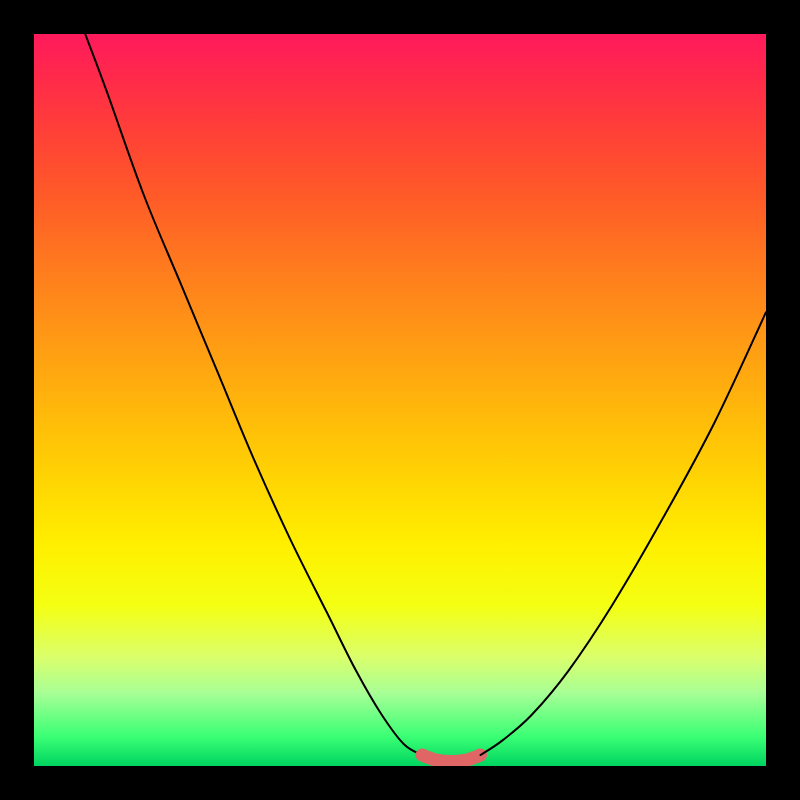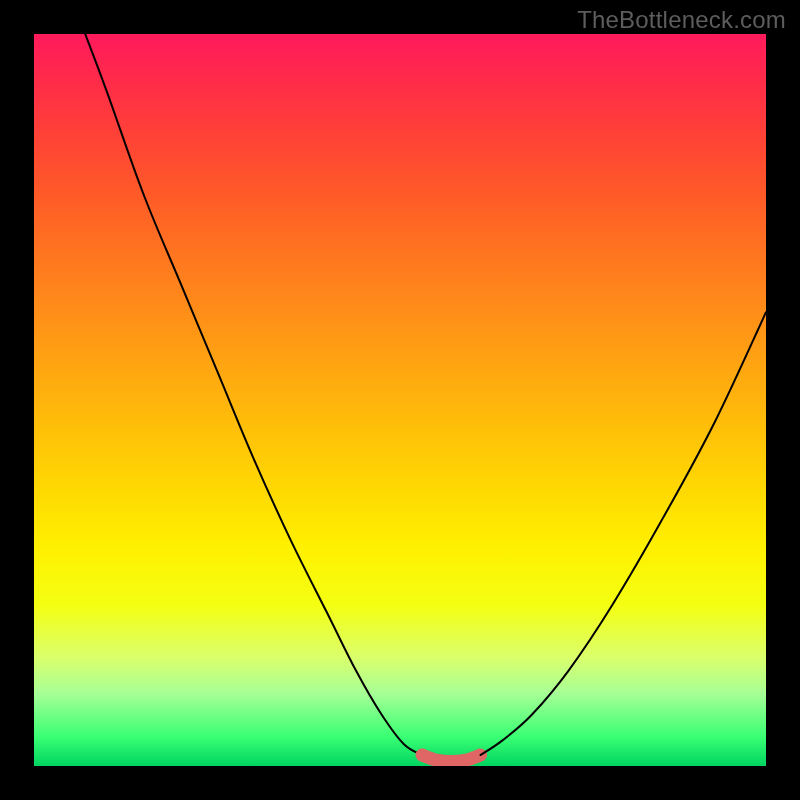--- a/index.html
+++ b/index.html
@@ -56,21 +56,20 @@
     left: 0;
     top: 0;
     width: 732px;
     height: 732px;
   }
 </style>
 </head>
 <body>
 
 <div class="frame">
-  <div class="watermark">TheBottleneck.com</div>
 
   <div class="plot-area">
     <svg class="curves" viewBox="0 0 732 732" preserveAspectRatio="none">
       <path fill="none" stroke="#000000" stroke-width="2" stroke-linecap="round" d="M 51.2 0.0 C 55.2 10.5, 62.7 29.6, 73.2 58.6 C 83.7 87.5, 96.6 126.8, 109.8 161.0 C 123.0 195.3, 133.2 217.3, 146.4 248.9 C 159.6 280.5, 169.8 305.1, 183.0 336.7 C 196.2 368.3, 206.4 394.3, 219.6 424.6 C 232.8 454.9, 243.0 477.4, 256.2 505.1 C 269.4 532.7, 280.9 554.6, 292.8 578.3 C 304.7 602.0, 312.2 618.4, 322.1 636.8 C 332.0 655.3, 339.1 667.6, 347.7 680.8 C 356.3 693.9, 362.4 702.8, 369.7 710.0 C 376.9 717.3, 384.7 719.0, 388.0 721.0"></path>
       <path fill="none" stroke="#e06666" stroke-width="13" stroke-linecap="round" d="M 388.0 721.0 C 390.6 721.9, 397.3 725.0, 402.6 726.1 C 407.9 727.3, 412.0 727.6, 417.2 727.6 C 422.5 727.6, 426.6 727.3, 431.9 726.1 C 437.2 725.0, 443.9 721.9, 446.5 721.0"></path>
       <path fill="none" stroke="#000000" stroke-width="2" stroke-linecap="round" d="M 446.5 721.0 C 450.5 718.4, 459.3 713.6, 468.5 706.4 C 477.7 699.1, 485.9 693.3, 497.8 680.8 C 509.6 668.2, 519.9 656.6, 534.4 636.8 C 548.9 617.1, 561.2 598.6, 578.3 571.0 C 595.4 543.3, 611.1 516.1, 629.5 483.1 C 648.0 450.2, 662.3 424.9, 680.8 388.0 C 699.2 351.1, 722.8 297.9, 732.0 278.2"></path>
     </svg>
   </div>
 </div>
 

